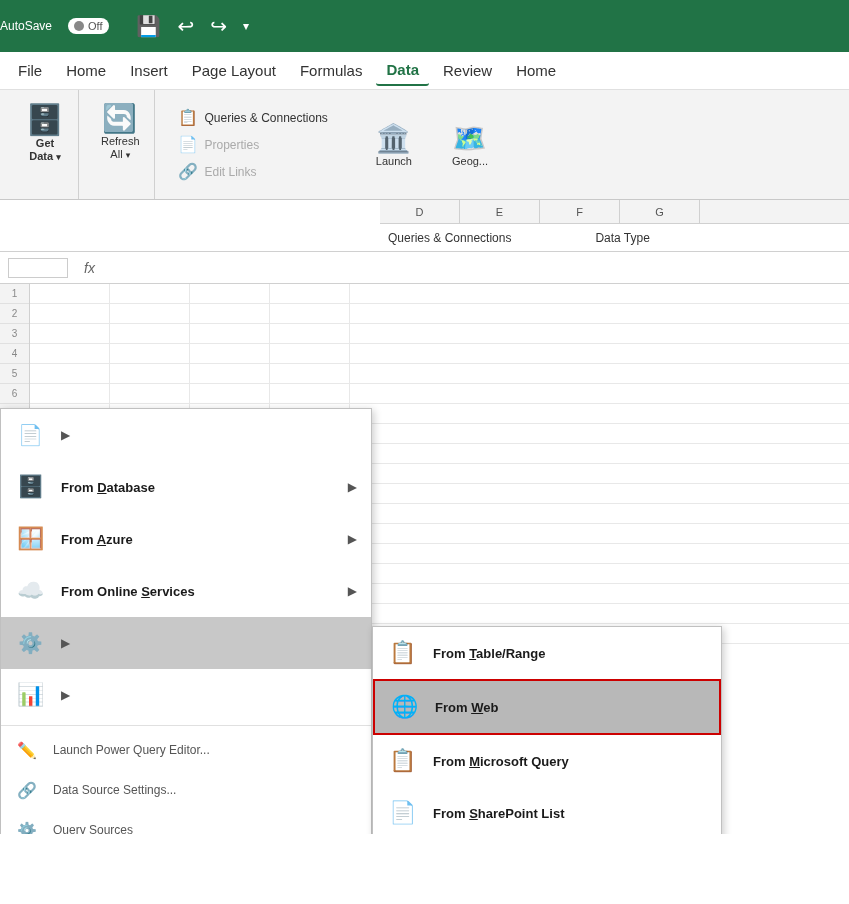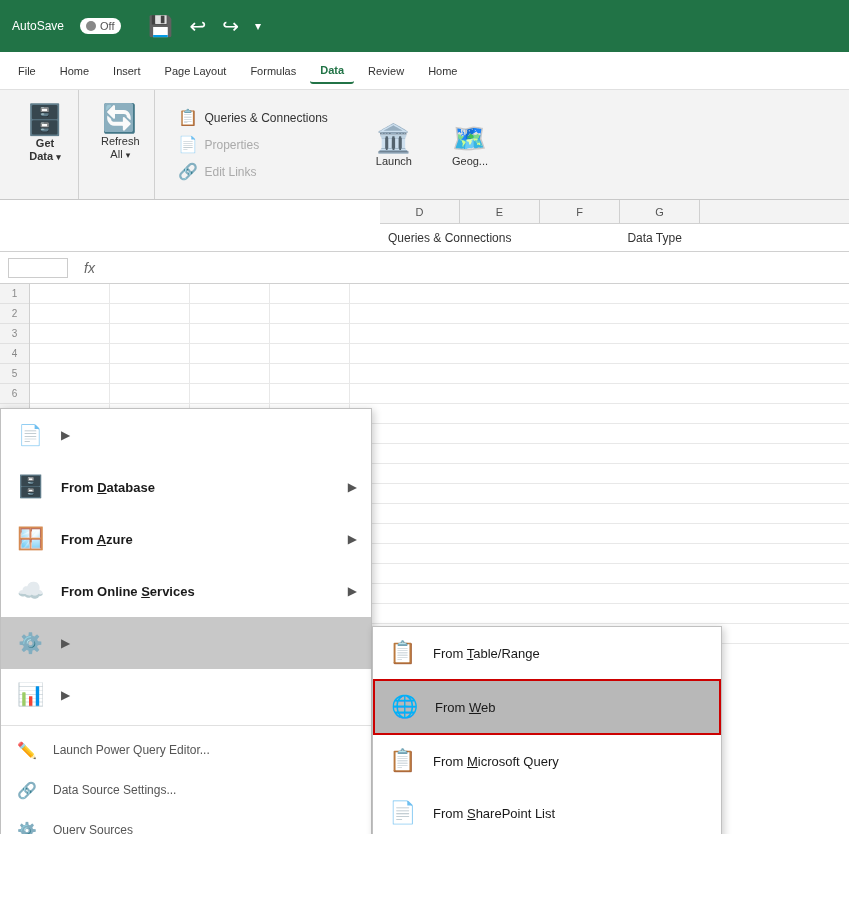--- a/index.html
+++ b/index.html
@@ -4,21 +4,21 @@
   <style>
     * { box-sizing: border-box; margin: 0; padding: 0; font-family: 'Segoe UI', Arial, sans-serif; }
     body { width: 849px; height: 904px; overflow: hidden; background: #fff; }
 
     
     .title-bar {
       background: #217346;
       height: 52px;
       display: flex;
       align-items: center;
-      padding: 0 12px;
+      padding: 0 0;
       gap: 16px;
     }
     .autosave-label { color: #fff; font-size: 12px; }
     .autosave-toggle {
       background: #fff;
       border-radius: 10px;
       padding: 2px 6px;
       font-size: 11px;
       color: #555;
       display: inline-flex;
@@ -33,21 +33,21 @@
       background: #fff;
       height: 38px;
       display: flex;
       align-items: center;
       padding: 0 8px;
       border-bottom: 1px solid #e0e0e0;
       gap: 4px;
     }
     .menu-item {
       padding: 6px 10px;
-      font-size: 11px;
+      font-size: 15px;
       color: #333;
       cursor: pointer;
       border-radius: 3px;
     }
     .menu-item.active {
       color: #217346;
       border-bottom: 2px solid #217346;
       font-weight: 600;
     }
 
@@ -199,21 +199,21 @@
       align-items: center;
       padding: 10px 14px;
       cursor: pointer;
       gap: 14px;
     }
     .sub-menu-item.highlighted {
       background: #b8b8b8;
       border: 2px solid #cc0000;
     }
     .sub-icon { width: 32px; height: 32px; display: flex; align-items: center; justify-content: center; font-size: 20px; }
-    .sub-text { font-weight: 400; color: #1a1a1a; }
+    .sub-text { font-weight: 700; color: #1a1a1a; }
     .sub-text u { text-decoration: underline; }
 
     
     .cw-d { width: 80px; }
     .cw-e { width: 80px; }
     .cw-f { width: 80px; }
     .cw-g { width: 80px; }
 
     .spreadsheet-area {
       position: relative;
@@ -320,21 +320,21 @@
 
 <div style="display:flex; background:#f3f3f3; border-bottom:1px solid #d0d0d0; height:24px; margin-left:380px;">
   <div class="col-header cw-d">D</div>
   <div class="col-header cw-e">E</div>
   <div class="col-header cw-f">F</div>
   <div class="col-header cw-g">G</div>
 </div>
 
 <div style="display:flex; background:#fff; border-bottom:1px solid #d0d0d0; height:28px; align-items:center; padding: 0 8px; font-size:12px;">
   <span style="color:#333; margin-left:380px;">Queries &amp; Connections</span>
-  <span style="color:#333; margin-left:116px;">Data Type</span>
+  <span style="color:#333; margin-left:84px;">Data Type</span>
 </div>
 
 <div class="formula-bar">
   <input class="name-box" value="" readonly="" style="">
   <span class="formula-fx">fx</span>
   <input class="formula-input" value="" style="">
 </div>
 
 <div class="spreadsheet-area" style="position:relative; height:550px;">
 

